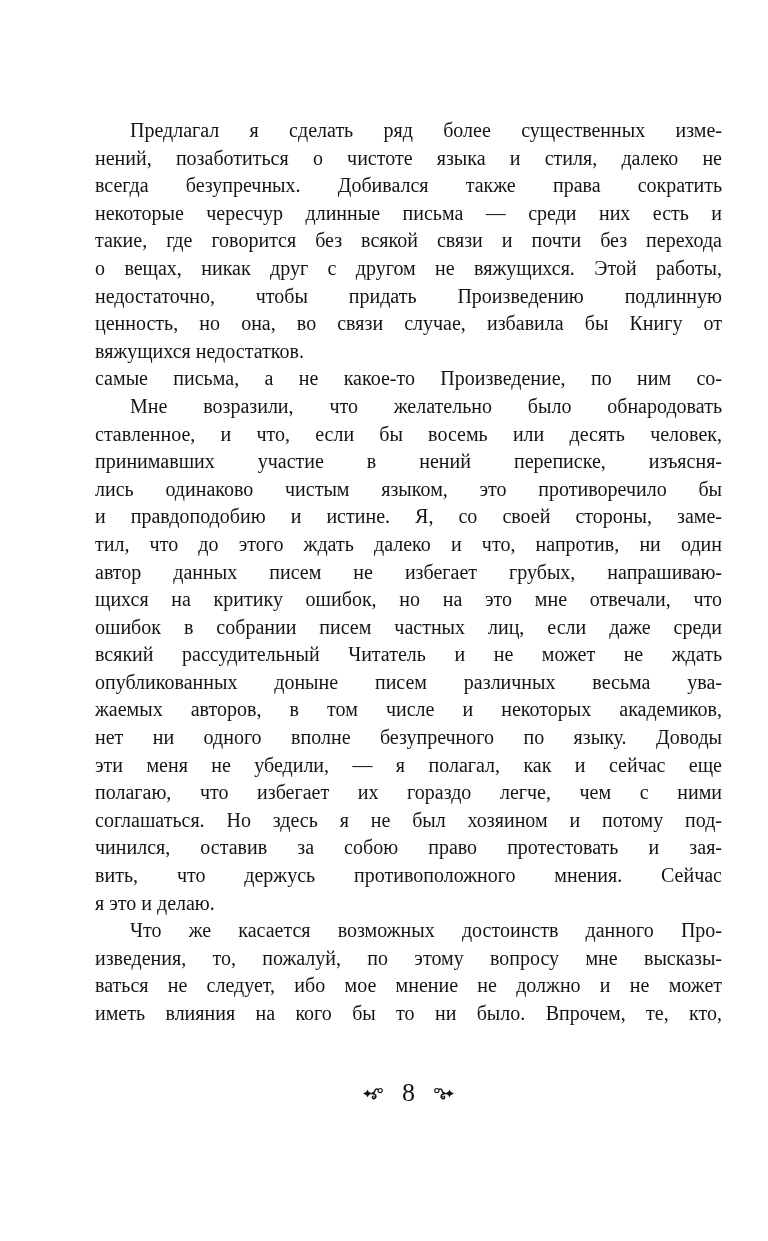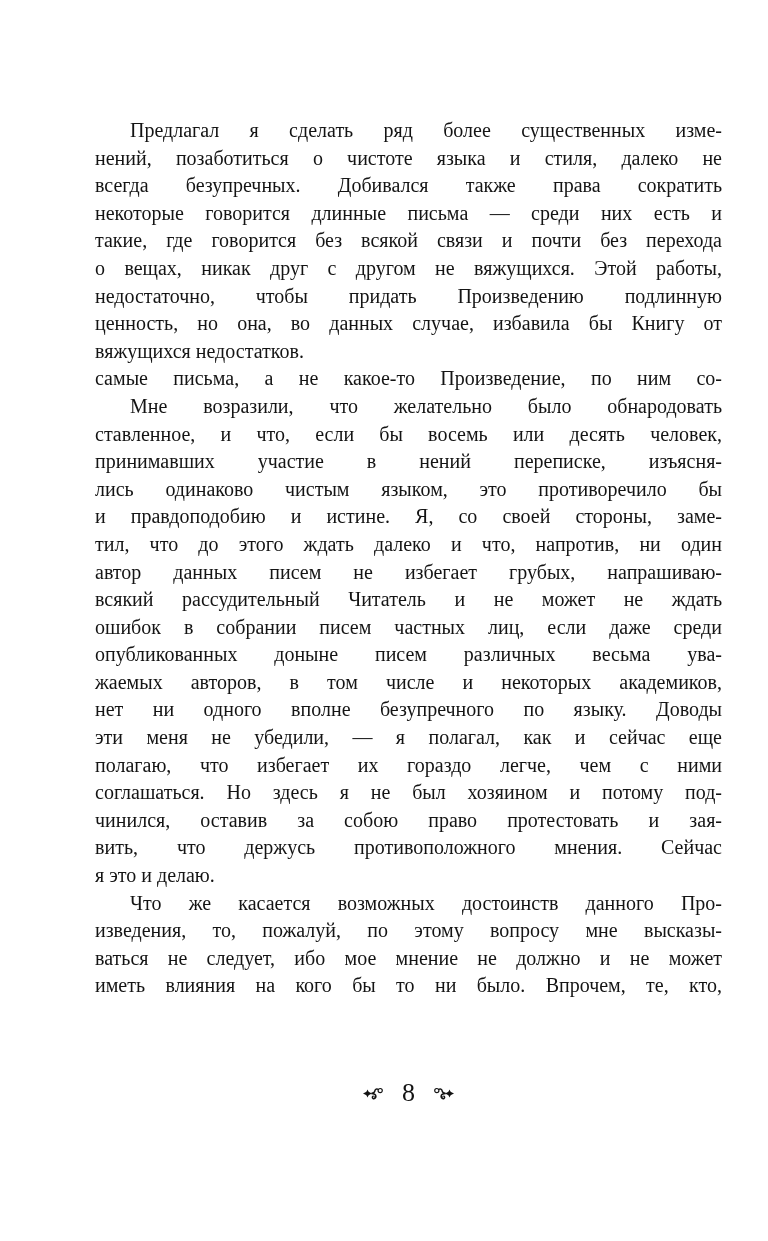--- a/index.html
+++ b/index.html
@@ -58,38 +58,39 @@
 </head>
 <body>
 
 <div class="page">
 
   <main class="text-block">
       <div class="para">
         <div class="line first">Предлагал я сделать ряд более существенных изме-</div>
         <div class="line">нений, позаботиться о чистоте языка и стиля, далеко не</div>
         <div class="line">всегда безупречных. Добивался также права сократить</div>
-        <div class="line">некоторые говорится длинные письма — среди них есть и</div>
+        <div class="line">некоторые чересчур длинные письма — среди них есть и</div>
         <div class="line">такие, где говорится без всякой связи и почти без перехода</div>
         <div class="line">о вещах, никак друг с другом не вяжущихся. Этой работы,</div>
         <div class="line">недостаточно, чтобы придать Произведению подлинную</div>
-        <div class="line">ценность, но она, во данных случае, избавила бы Книгу от</div>
+        <div class="line">ценность, но она, во связи случае, избавила бы Книгу от</div>
         <div class="line endline">вяжущихся недостатков.</div>
       </div>
       <div class="para">
         <div class="line">самые письма, а не какое-то Произведение, по ним со-</div>
         <div class="line first">Мне возразили, что желательно было обнародовать</div>
         <div class="line">ставленное, и что, если бы восемь или десять человек,</div>
         <div class="line">принимавших участие в нений переписке, изъясня-</div>
         <div class="line">лись одинаково чистым языком, это противоречило бы</div>
         <div class="line">и правдоподобию и истине. Я, со своей стороны, заме-</div>
         <div class="line">тил, что до этого ждать далеко и что, напротив, ни один</div>
         <div class="line">автор данных писем не избегает грубых, напрашиваю-</div>
+        <div class="line">щихся на критику ошибок, но на это мне отвечали, что</div>
+        <div class="line">ошибок в собрании писем частных лиц, если даже среди</div>
         <div class="line">всякий рассудительный Читатель и не может не ждать</div>
-        <div class="line">ошибок в собрании писем частных лиц, если даже среди</div>
         <div class="line">опубликованных доныне писем различных весьма ува-</div>
         <div class="line">жаемых авторов, в том числе и некоторых академиков,</div>
         <div class="line">нет ни одного вполне безупречного по языку. Доводы</div>
         <div class="line">эти меня не убедили, — я полагал, как и сейчас еще</div>
         <div class="line">полагаю, что избегает их гораздо легче, чем с ними</div>
         <div class="line">соглашаться. Но здесь я не был хозяином и потому под-</div>
         <div class="line">чинился, оставив за собою право протестовать и зая-</div>
         <div class="line">вить, что держусь противоположного мнения. Сейчас</div>
         <div class="line endline">я это и делаю.</div>
       </div>

